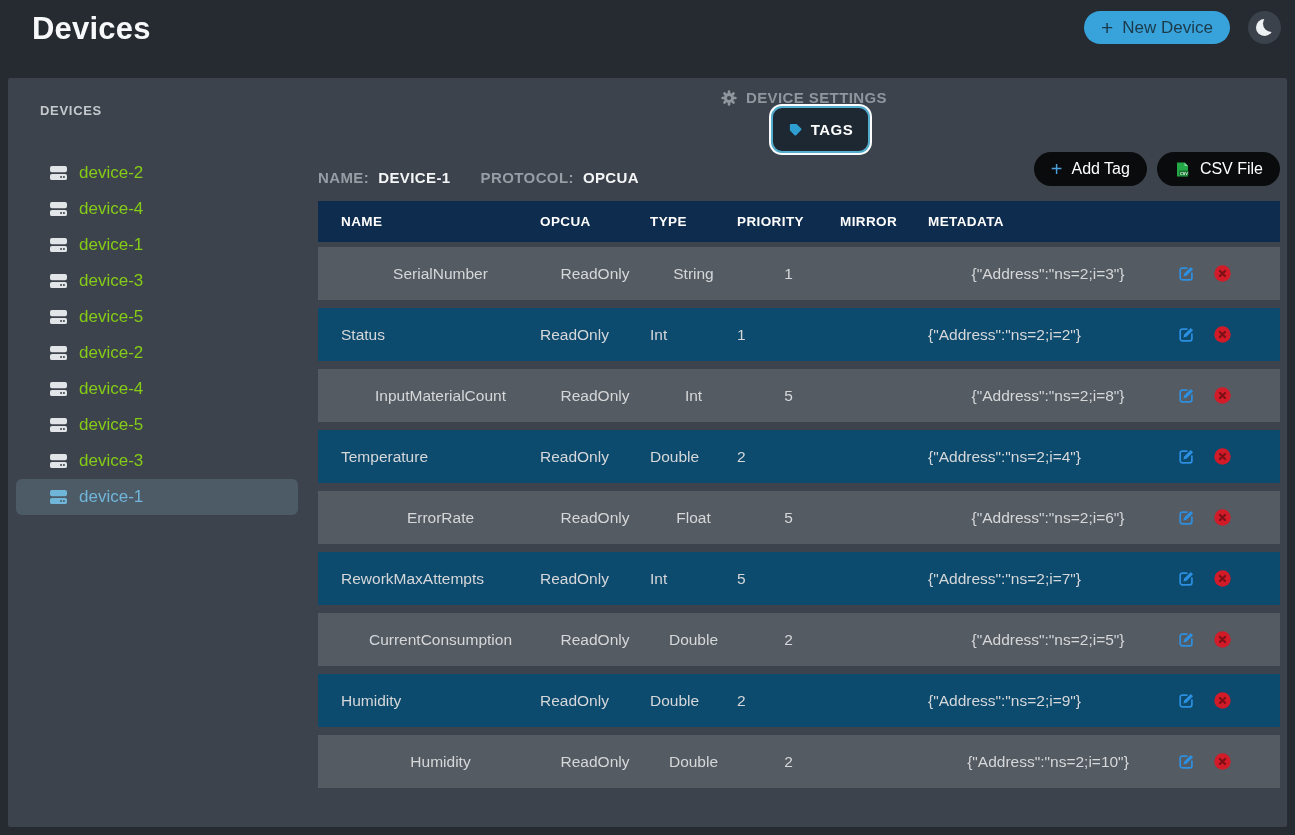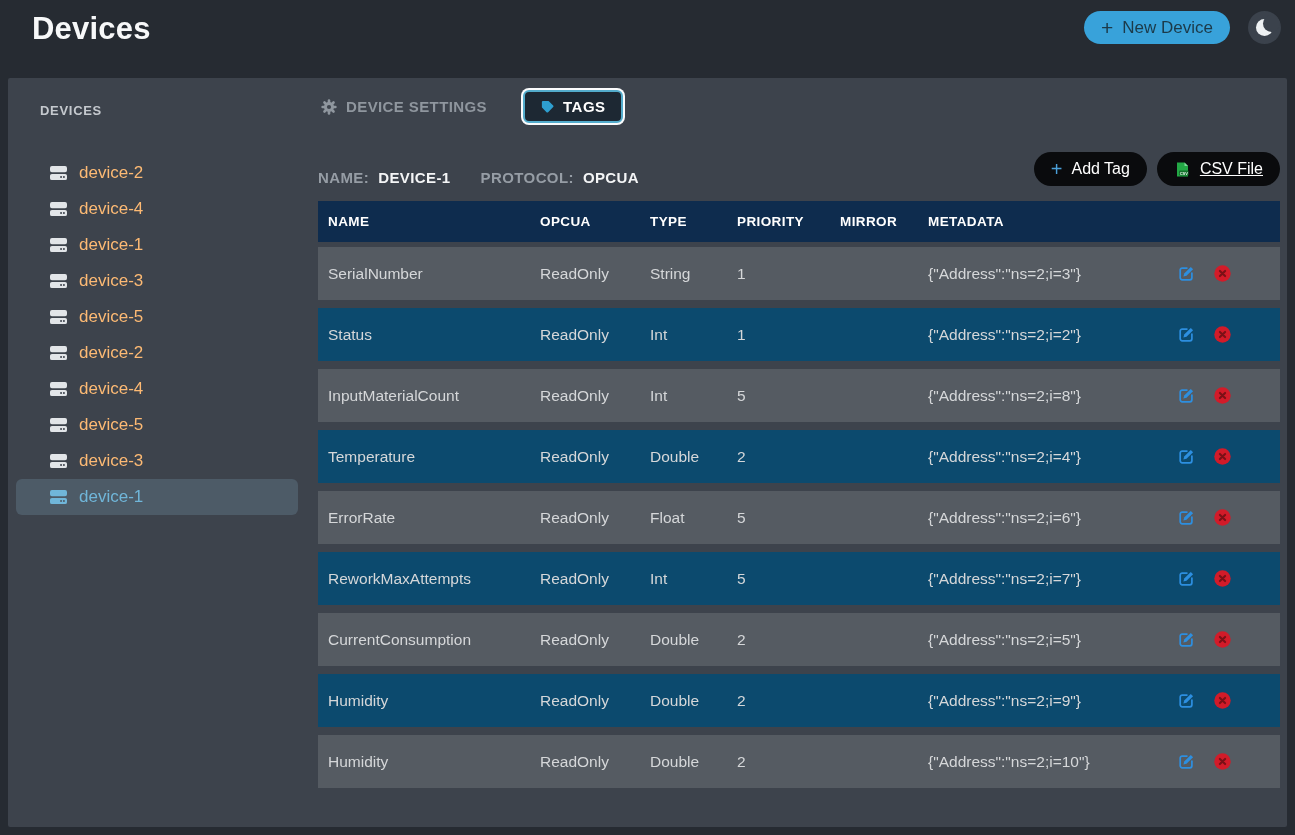--- a/index.html
+++ b/index.html
@@ -31,55 +31,55 @@
   .panel { margin:0 8px; height:749px; background:#3d434c; border-radius:2px; display:flex; }
 
   
   .sidebar { width:292px; flex:none; padding-top:25px; }
   .side-heading { margin-left:32px; font-size:13px; font-weight:700; letter-spacing:.7px; color:#c5c9ce; }
   .tree { margin-top:37px; }
   .g-row { height:36px; display:flex; align-items:center; padding:0 10px 0 12px; cursor:pointer; }
   .g-label { font-size:18px; color:#e9ebed; margin-left:7px; }
   .chev { margin-left:auto; color:#dfe2e5; flex:none; }
   .d-row { height:36px; display:flex; align-items:center; gap:12px; padding-left:42px;
-           font-size:17px; color:#fdba74; cursor:pointer; }
+           font-size:17px; color:#84cc16; cursor:pointer; }
   .d-row svg { color:#e2e5e8; flex:none; }
   .d-row.selected { background:#4d5b67; border-radius:6px; margin:0 2px 0 8px; padding-left:34px; color:#70b6d9; }
   .d-row.selected svg { color:#70b6d9; }
 
   
   .main { flex:1; padding:11px 0 0 18px; }
-  .tabs-row { display:flex; align-items:center; height:35px; }
+  .tabs-row { display:flex; align-items:center; height:35px;flex-direction:column; }
   .tab-settings { display:flex; align-items:center; gap:9px; margin-left:3px;
                   color:#8f969e; font-size:15px; font-weight:700; letter-spacing:.4px; cursor:pointer; }
   .tab-tags { margin-left:36px; display:flex; align-items:center; gap:8px;
               background:#1d2833; border:2px solid #53accc; box-shadow:0 0 0 2px #fbfcfd;
-              border-radius:6px; padding:6px 15px; color:#ffffff; font-size:15px; font-weight:700;
+              border-radius:11px; padding:13px 15px; color:#ffffff; font-size:15px; font-weight:700;
               letter-spacing:.5px; cursor:pointer; }
 
   .info-row { margin-top:28px; display:flex; align-items:flex-end; width:962px; }
   .lbl { color:#969da5; font-size:15px; font-weight:700; letter-spacing:.4px; }
   .val { color:#f4f5f6; font-size:15px; font-weight:700; letter-spacing:.4px; margin-left:9px; }
   .lbl2 { margin-left:30px; }
   .btns { margin-left:auto; display:flex; }
   .btn-dark { height:34px; border-radius:17px; background:#0a0b0d; display:flex; align-items:center;
               gap:9px; padding:0 17px; color:#fff; font-size:16px; cursor:pointer; }
   .btn-dark .plus { color:#4a9fd8; font-size:20px; line-height:1; }
-  .btn-dark + .btn-dark { margin-left:10px;text-decoration:underline; }
+  .btn-dark + .btn-dark { margin-left:10px; }
 
   
   .tags-table { margin-top:15px; width:962px; }
   .thead, .trow {
     display:grid; grid-template-columns:222px 110px 87px 103px 88px 1fr 112px; align-items:center;
   }
   .thead { height:41px; background:#0e2c4e; color:#fff; font-size:13.5px; font-weight:700; letter-spacing:.4px; }
-  .thead > div:first-child, .trow > div:first-child { padding-left:10px; }
+  .thead > div:first-child, .trow > div:first-child { padding-left:23px; }
   .trow { height:53px; margin-top:8px; color:#d5d7d9; font-size:15.5px; }
   .thead + .trow { margin-top:5px; }
-  .trow.light { background:#555b62; }
+  .trow.light { background:#555b62;text-align:center; }
   .trow.dark  { background:#0c4a6e; }
   .actions { display:flex; gap:19px; align-items:center; padding-left:10px; }
   .icon-btn { width:17px; height:17px; display:block; cursor:pointer; }
   .icon-btn.edit { color:#2d8fe0; }
 </style>
 </head>
 <body>
 
 <svg width="0" height="0" style="position:absolute">
   <defs>

